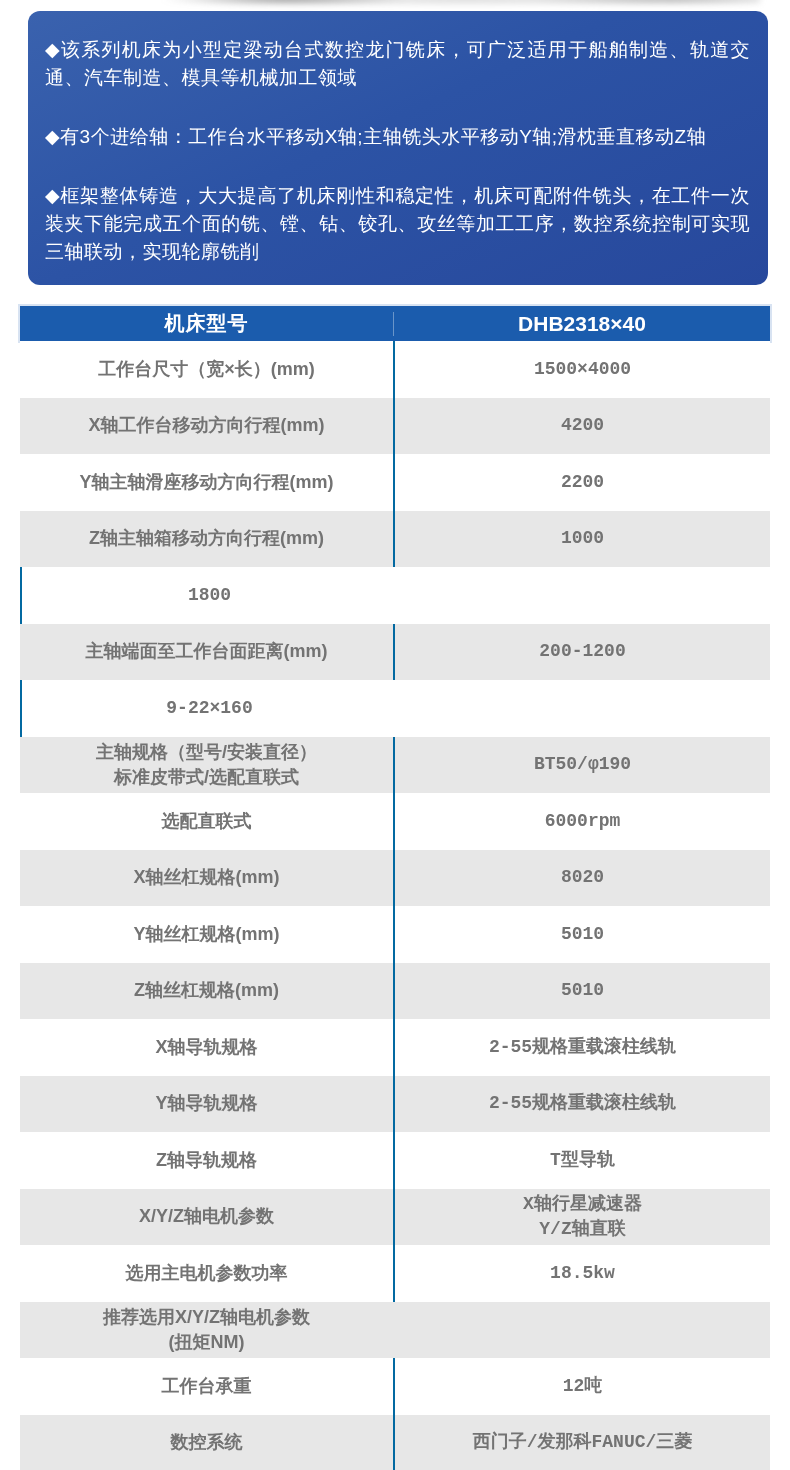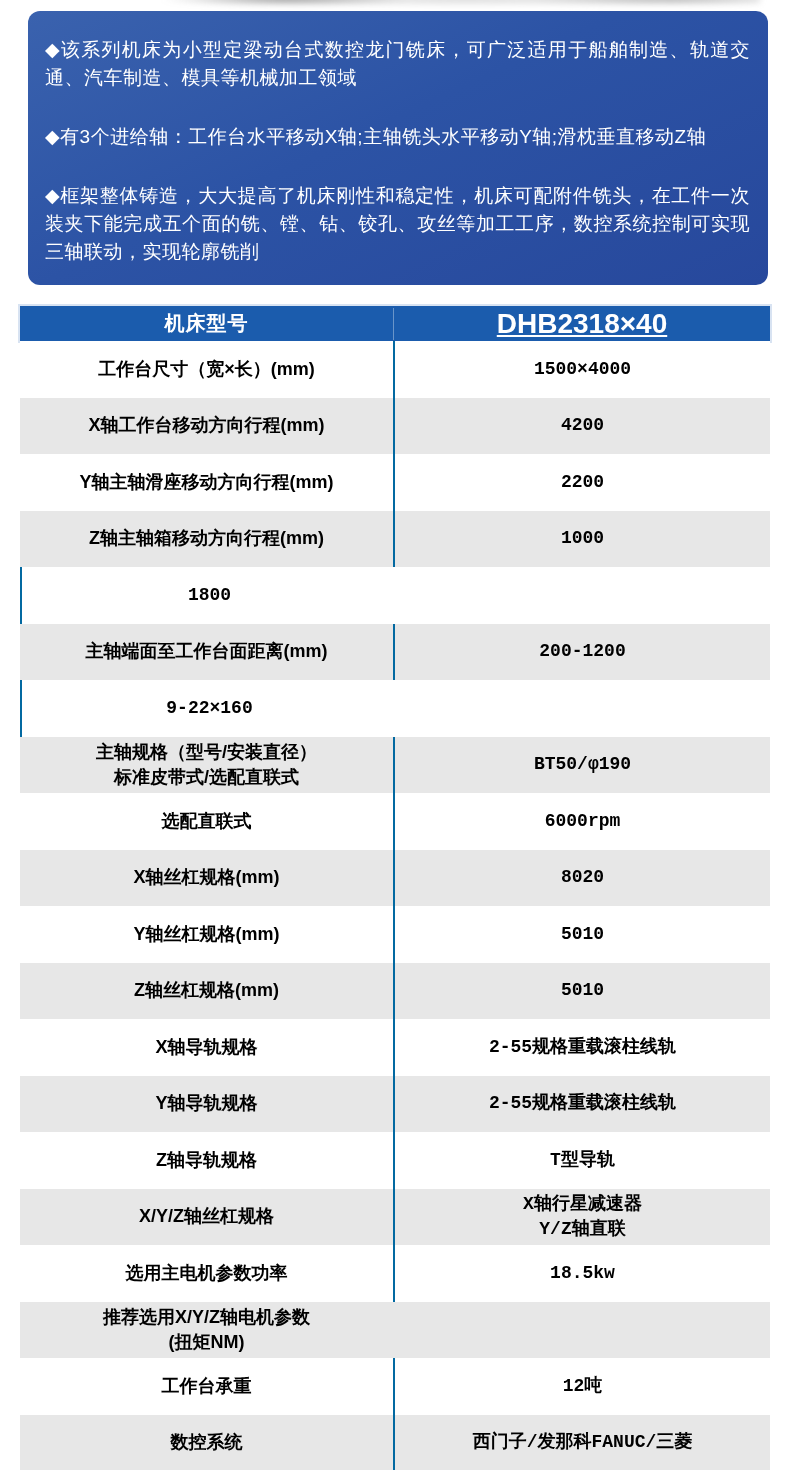--- a/index.html
+++ b/index.html
@@ -36,27 +36,27 @@
   .table-header{
     display:flex;height:35px;background:#1b5cad;
     box-shadow:0 0 0 2px #d8e3f2;
     align-items:center;
   }
   .th{
     display:flex;align-items:center;justify-content:center;
     color:#ffffff;font-weight:bold;
   }
   .th-left{width:373px;font-size:20px;letter-spacing:1px;}
-  .th-right{width:377px;font-size:28px;border-left:1px solid rgba(255,255,255,.35);box-sizing:border-box;text-decoration:underline;}
+  .th-right{width:377px;font-size:21px;border-left:1px solid rgba(255,255,255,.35);box-sizing:border-box;}
   .spec-body{width:750px;}
   .spec-row{display:flex;height:56.5px;background:#ffffff;}
   .spec-row:nth-child(even){background:#e7e7e7;}
   .spec-cell{
     display:flex;flex-direction:column;align-items:center;justify-content:center;
-    font-weight:bold;color:#000000;font-size:18px;line-height:25px;
+    font-weight:bold;color:#737373;font-size:18px;line-height:25px;
     text-align:center;
   }
   .spec-label{width:373px;}
   .spec-value{width:377px;border-left:2px solid #0369a1;box-sizing:border-box;font-family:Liberation Mono, monospace;}
 </style>
 </head>
 <body>
 
 <div class="top-shadow"></div>
 
@@ -197,21 +197,21 @@
     <div class="spec-cell spec-label">
           <div>Z轴导轨规格</div>
         </div>
     <div class="spec-cell spec-value">
           <div>T型导轨</div>
         </div>
   </div>
 
   <div class="spec-row">
     <div class="spec-cell spec-label">
-          <div>X/Y/Z轴丝杠规格</div>
+          <div>X/Y/Z轴电机参数</div>
         </div>
     <div class="spec-cell spec-value">
           <div>X轴行星减速器</div>
           <div>Y/Z轴直联</div>
         </div>
   </div>
 
   <div class="spec-row">
     <div class="spec-cell spec-label">
           <div>选用主电机参数功率</div>

